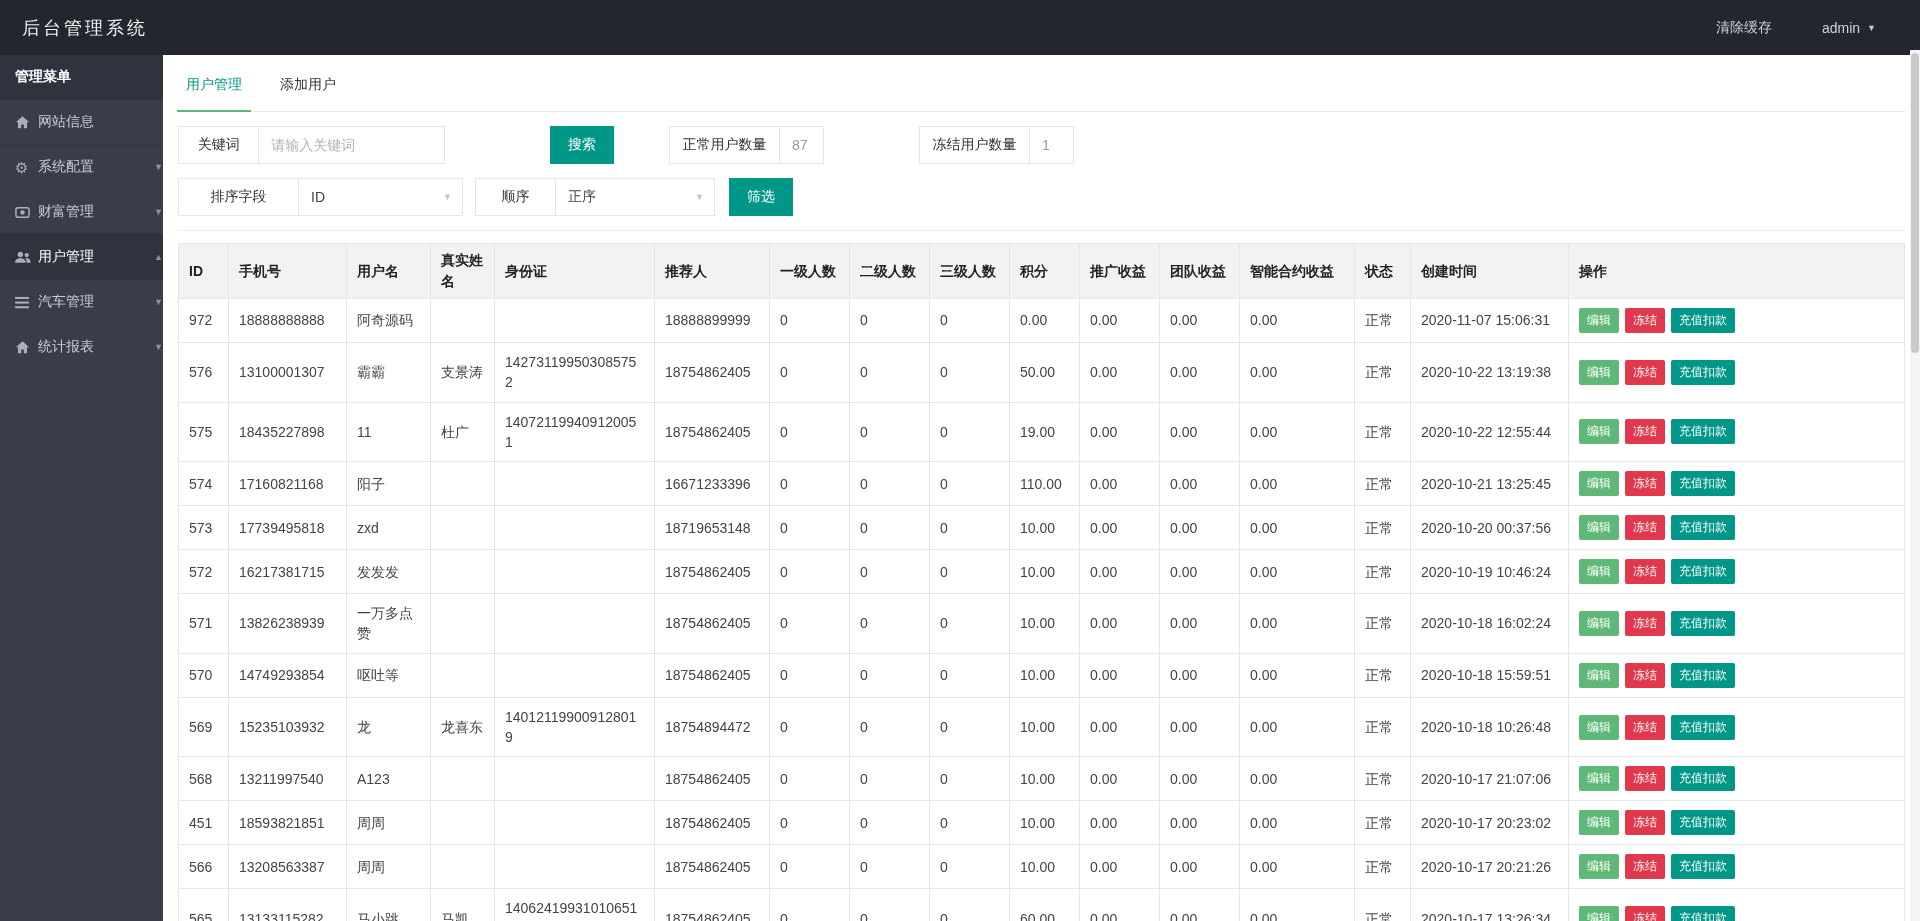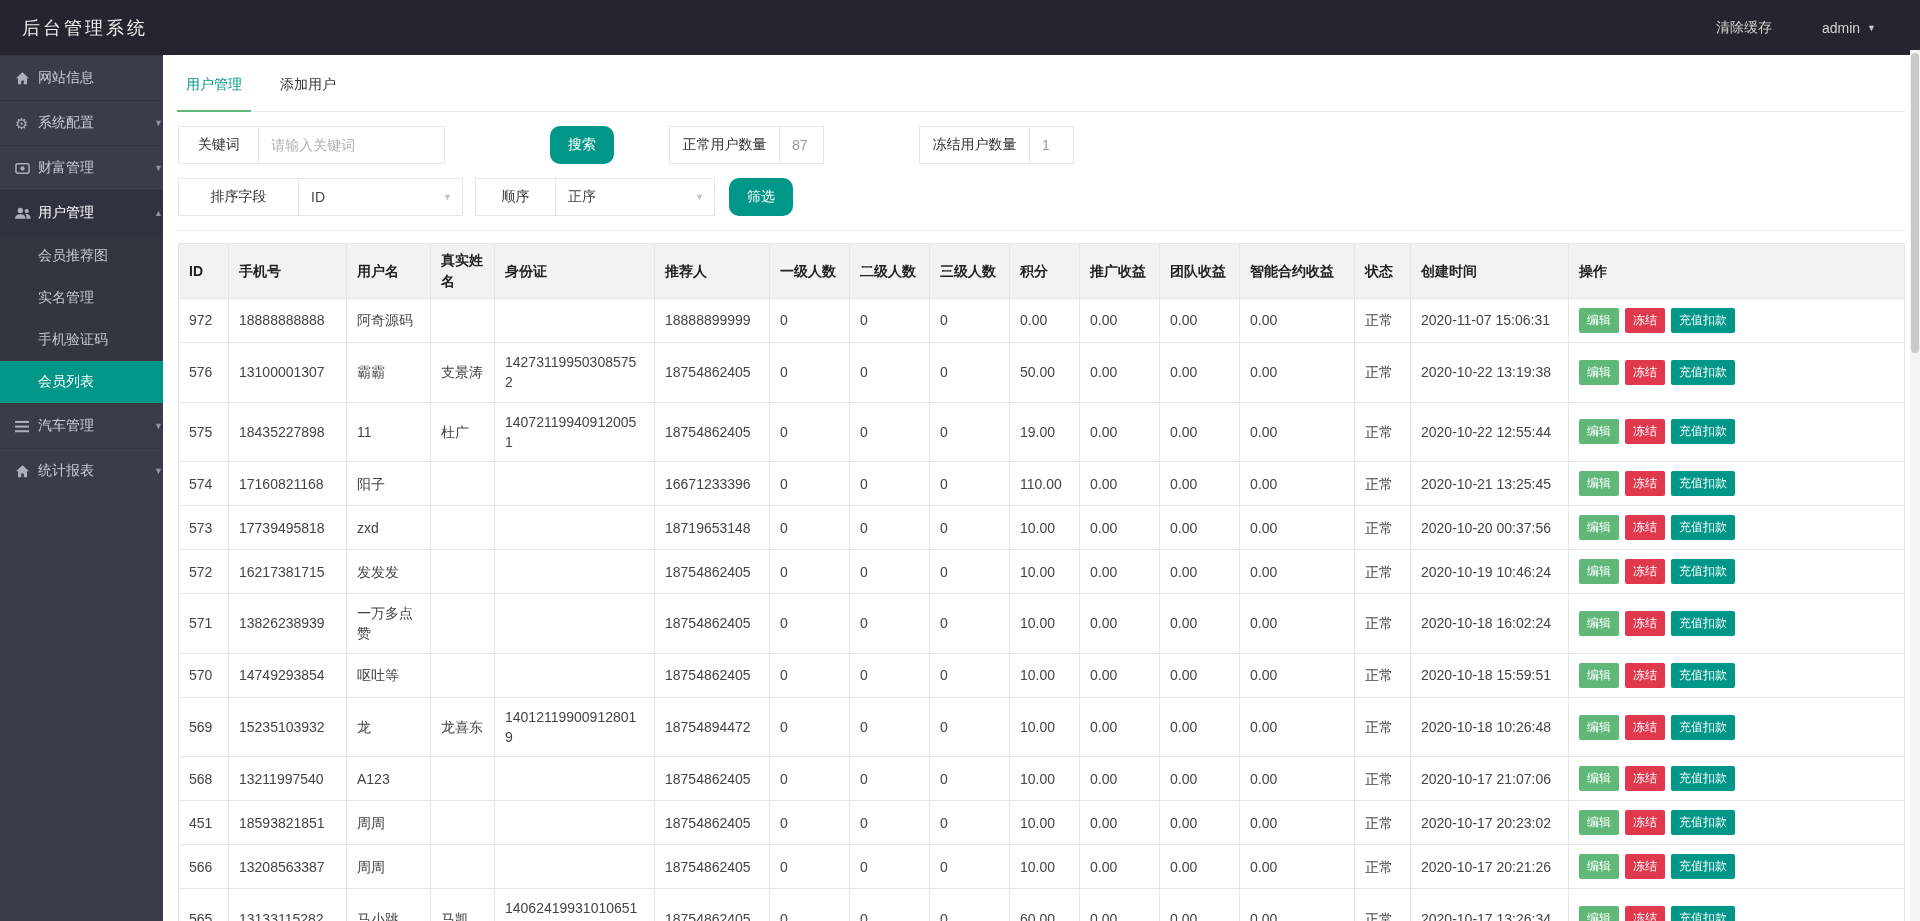--- a/index.html
+++ b/index.html
@@ -36,21 +36,21 @@
   .tab.active { color:#009688; }
   .tab.active::after { content:""; position:absolute; left:-6px; right:-6px; bottom:-1px; height:2px; background:#5fb878; }
   .toolbar { display:flex; align-items:center; margin-top:14px; }
   .cellbox { display:flex; border:1px solid #e6e6e6; height:38px; background:#fff; }
   .cellbox .lab { display:flex; align-items:center; justify-content:center; border-right:1px solid #e6e6e6; color:#333; font-size:14px; background:#fff; }
   .cellbox .val { display:flex; align-items:center; padding-left:12px; color:#999; font-size:14px; }
   .cellbox input { border:0; outline:none; padding:0 12px; font-size:14px; color:#333; width:100%; font-family:inherit; }
   .cellbox input::placeholder { color:#b2b2b2; }
   .selectbox { display:flex; align-items:center; justify-content:space-between; padding:0 10px 0 12px; color:#444; font-size:14px; cursor:pointer; }
   .selectbox .chev-small { color:#c2c2c2; }
-  .btn-teal { background:#009688; color:#fff; border:0; height:38px; padding:0 18px; font-size:14px; border-radius:10px; cursor:pointer; font-family:inherit; }
+  .btn-teal { background:#009688; color:#fff; border:0; height:38px; padding:0 18px; font-size:14px; border-radius:0; cursor:pointer; font-family:inherit; }
   .hr { border:0; border-top:1px solid #eee; margin:14px 0 0 0; }
   
   table { width:100%; border-collapse:collapse; table-layout:fixed; margin-top:12px; font-size:14px; }
   th,td { border:1px solid #e6e6e6; padding:9px 10px; text-align:left; vertical-align:middle; word-wrap:break-word; }
   th { background:#f2f2f2; color:#222; font-weight:bold; line-height:1.5; padding:6px 10px; }
   td { color:#444; line-height:1.45; }
   .abtn { display:inline-block; border:0; color:#fff; font-size:12px; height:25px; line-height:25px; padding:0 8px; border-radius:2px; margin-right:6px; cursor:pointer; font-family:inherit; white-space:nowrap; }
   .abtn-edit { background:#5fb878; }
   .abtn-freeze { background:#e0394d; }
   .abtn-recharge { background:#009688; }
@@ -66,20 +66,21 @@
     <span class="clear-cache">清除缓存</span>
     <span class="user-menu">
       <span>admin</span>
       <span class="chev-small">▼</span>
     </span>
   </div>
 </div>
 
 <div class="layout">
   <div class="sidebar">
+    <div class="side-section">管理菜单</div>
     <div id="side-menu">
         <div>
   <div class="side-item">
     <span class="icon">
               <svg viewBox="0 0 16 16" width="15" height="15">
                 <path d="M8 1.2 15 7.6 H12.8 V14.2 H9.4 V10 H6.6 V14.2 H3.2 V7.6 H1 Z" fill="currentColor"></path>
               </svg>
             </span>
     <span class="lbl">网站信息</span>
     <span class="chev"></span>
@@ -110,29 +111,20 @@
               <svg viewBox="0 0 18 14" width="16" height="13">
                 <circle cx="6" cy="3.6" r="3" fill="currentColor"></circle>
                 <path d="M0 13 Q0 7.8 6 7.8 Q12 7.8 12 13 Z" fill="currentColor"></path>
                 <circle cx="13.2" cy="4.2" r="2.4" fill="currentColor"></circle>
                 <path d="M13 13 Q13.4 9 11.6 7.6 Q17.6 7.2 17.6 13 Z" fill="currentColor"></path>
               </svg>
             </span>
     <span class="lbl">用户管理</span>
     <span class="chev">▲</span>
   </div>
-<div class="side-sub">
-  <div class="side-sub-item">会员推荐图</div>
-
-  <div class="side-sub-item">实名管理</div>
-
-  <div class="side-sub-item">手机验证码</div>
-
-  <div class="side-sub-item active">会员列表</div>
-</div>
         </div>
         <div>
   <div class="side-item">
     <span class="icon">
               <svg viewBox="0 0 16 14" width="15" height="13">
                 <rect y="1" width="15" height="2.2" fill="currentColor"></rect>
                 <rect y="6" width="15" height="2.2" fill="currentColor"></rect>
                 <rect y="11" width="15" height="2.2" fill="currentColor"></rect>
               </svg>
             </span>

